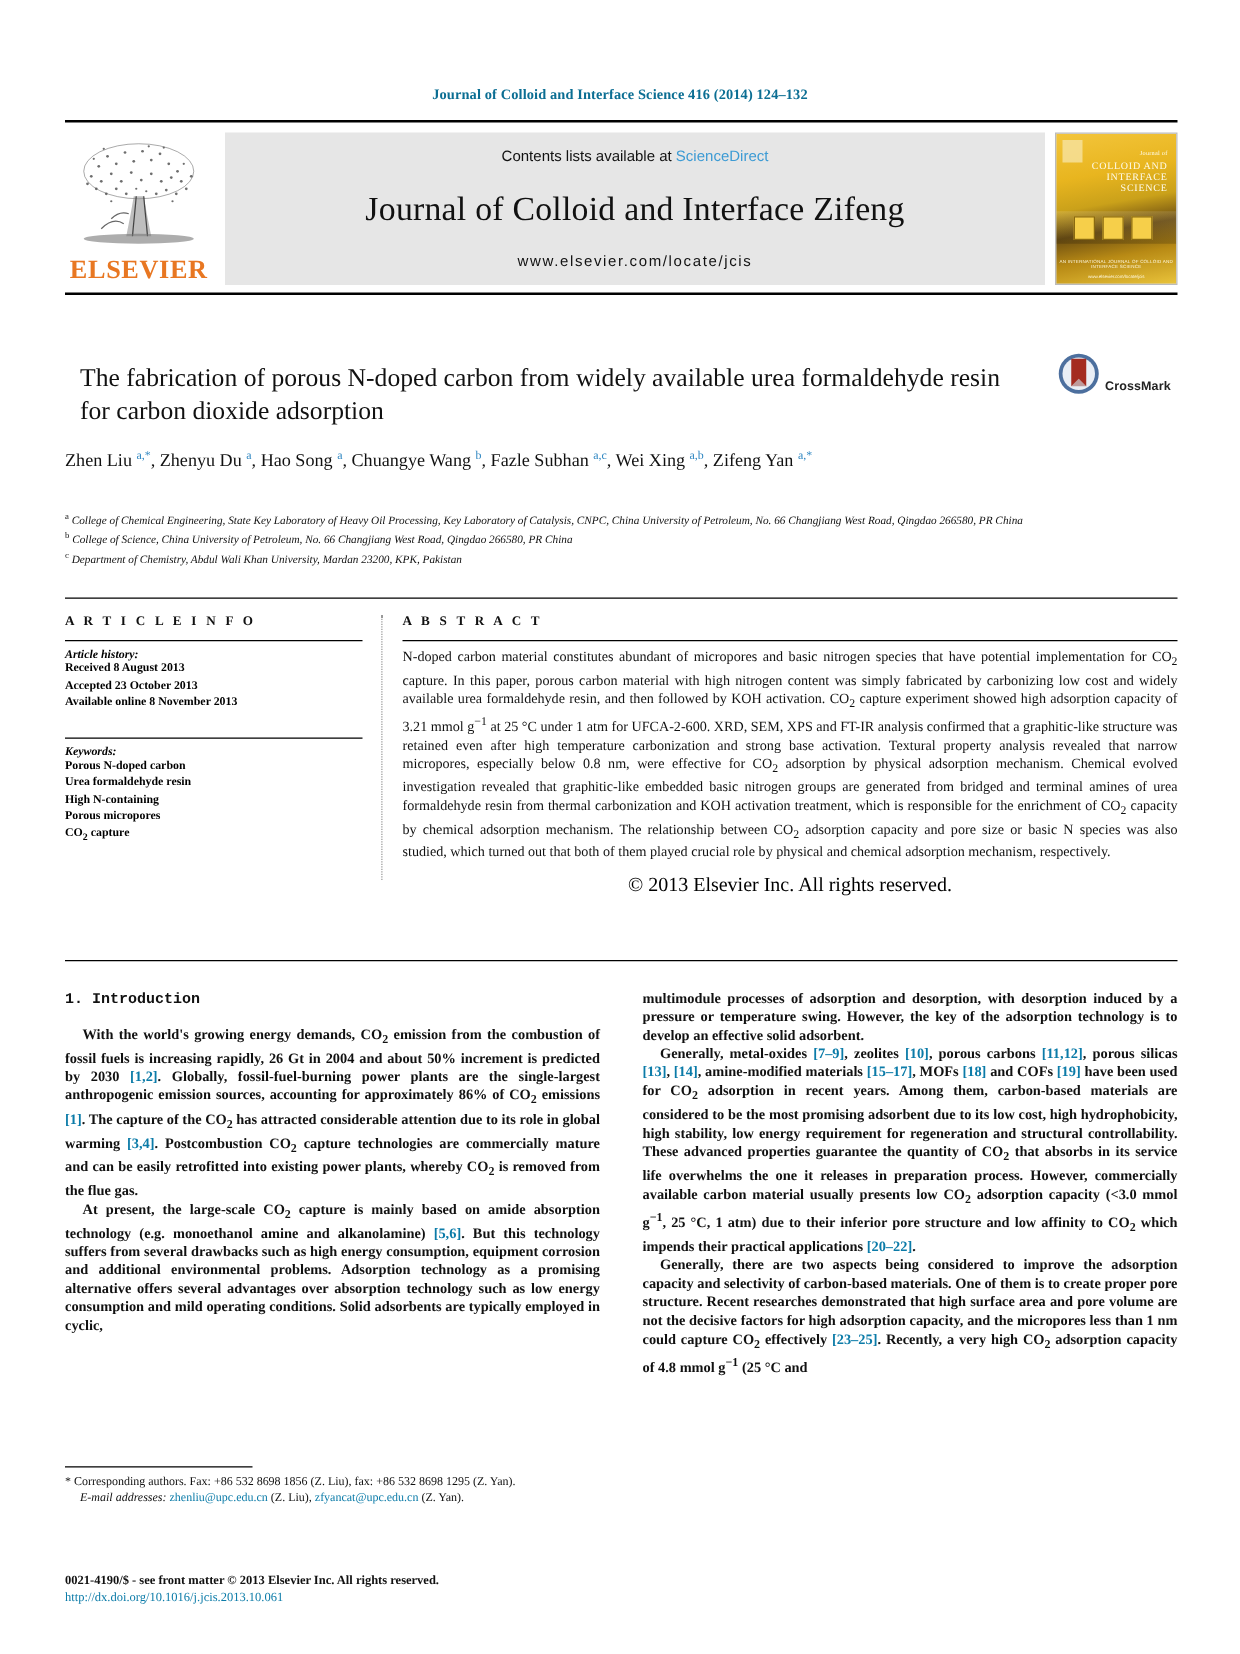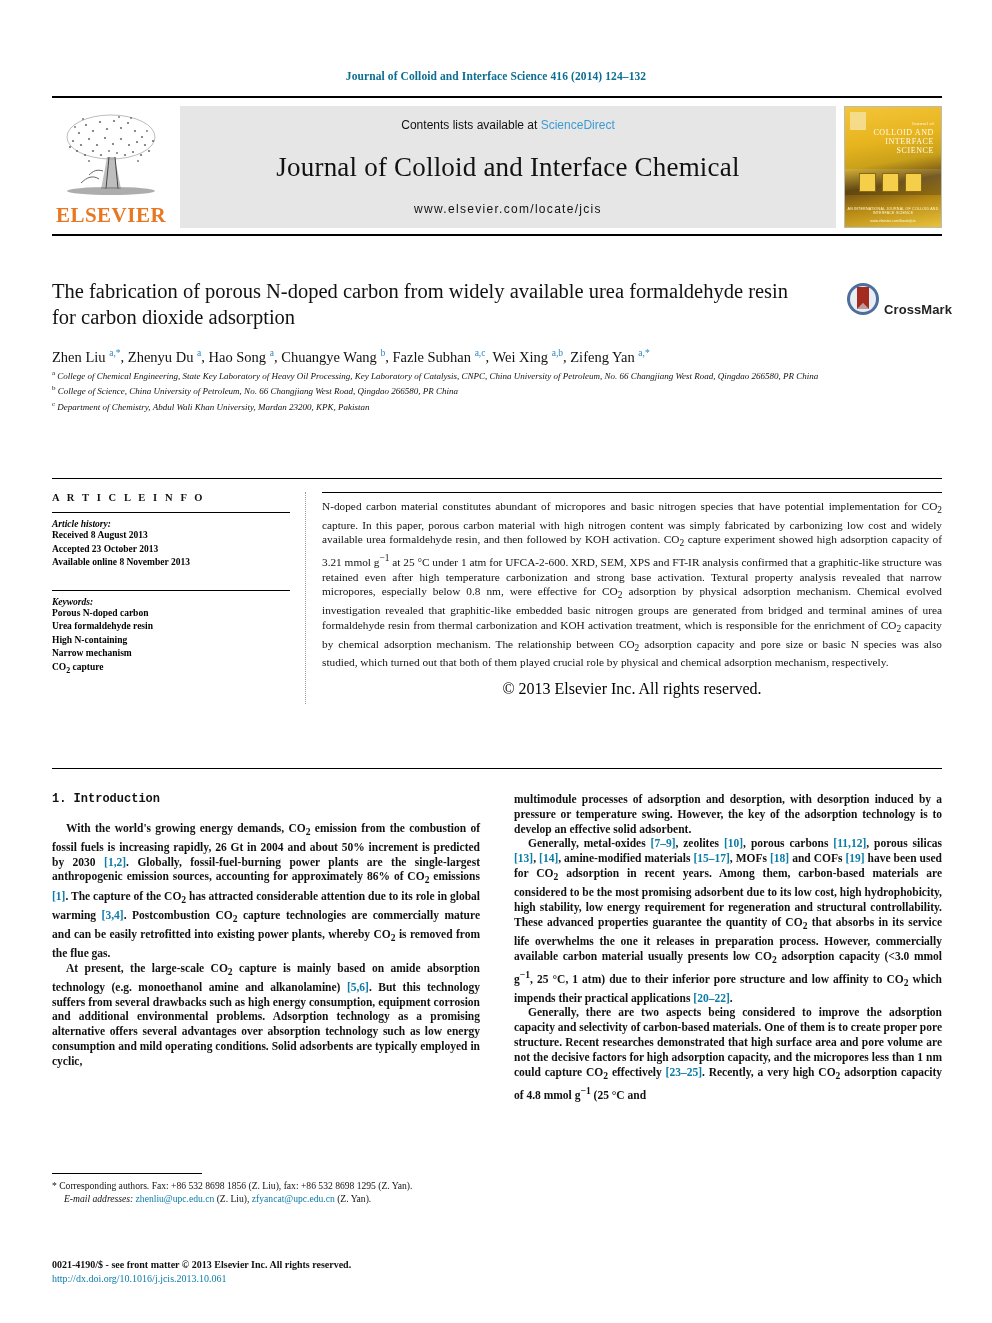--- a/index.html
+++ b/index.html
@@ -76,37 +76,37 @@
   .cover-foot2 { position:absolute; bottom:4px; left:0; width:100%; text-align:center;
     color:#fff8dd; font-size:3.6px; font-family:"Liberation Sans",sans-serif;}
   .rule-bottom { border-top: 2px solid #000; width: 890px; margin-top: 6px; }
 
   
   .title-block { position: absolute; top: 278px; left: 52px; width: 890px; }
   .paper-title {
     font-family: "Liberation Serif", serif;
     font-size: 20.5px; line-height: 26px; color: #111; width: 760px;
     font-weight: normal;
-    margin: 0;
+    margin: 12px;
   }
   .crossmark {
     position: absolute; right: 0; top: 0; width: 96px; height: 42px;
     display: flex; align-items: center; gap: 4px;
   }
   .cm-badge { width: 34px; height: 34px; position: relative; }
-  .cm-word { font-family: "Liberation Sans", sans-serif; font-size: 13px;
+  .cm-word { font-family: "Liberation Sans", sans-serif; font-size: 10px;
     font-weight: bold; color: #222; letter-spacing: .1px; margin-top: 20px; }
 
   .authors {
     margin-top: 14px; font-family: "Liberation Serif", serif;
     font-size: 14.5px; color: #111; line-height: 19px;
   }
   .authors sup { color: #2e86c1; font-size: 9.5px; }
 
-  .affils { margin-top: 0; font-family: "Liberation Serif", serif;
+  .affils { margin-top: 28px; font-family: "Liberation Serif", serif;
     font-style: italic; font-size: 9px; line-height: 12.5px; color: #111; width: 890px; }
   .affils sup { font-style: normal; font-size: 7px; }
   .affils div { margin-bottom: 0px; }
 
   
   .info-rule { position:absolute; left:52px; top:478px; width:890px; border-top:1px solid #000;}
   .infocol { position: absolute; top: 492px; left: 52px; width: 238px; }
   .abscol  { position: absolute; top: 492px; left: 322px; width: 620px; }
   .sec-head {
     font-family: "Liberation Serif", serif; font-weight: bold;
@@ -210,21 +210,21 @@
             <ellipse cx="52" cy="80" rx="44" ry="4" fill="#777" opacity=".6"></ellipse>
           </g>
         </svg>
         <div class="elsevier-word">ELSEVIER</div>
       </div>
 
       <div class="banner-center">
         <div class="contents-line">
           <span>Contents lists available at </span><span class="sd-link">ScienceDirect</span>
         </div>
-        <div class="journal-title">Journal of Colloid and Interface Chemical</div>
+        <div class="journal-title">Journal of Colloid and Interface Zifeng</div>
         <div class="journal-url">www.elsevier.com/locate/jcis</div>
       </div>
 
       <div class="cover-thumb">
         <div class="cover-elsev"></div>
         <div class="cover-head">
           <span class="small">Journal of</span>
           <span>COLLOID AND</span><br>
           <span>INTERFACE</span><br>
           <span>SCIENCE</span>
@@ -277,27 +277,28 @@
         <div>Accepted 23 October 2013</div>
         <div>Available online 8 November 2013</div>
       </div>
     <div class="kw-block">
       <div class="hair"></div>
       <div class="ai-label">Keywords:</div>
       <div class="ai-list">
           <div>Porous N-doped carbon</div>
           <div>Urea formaldehyde resin</div>
           <div>High N-containing</div>
-          <div>Narrow mechanism</div>
+          <div>Porous micropores</div>
           <div>CO<sub>2</sub> capture</div>
         </div>
     </div>
   </div>
 
   <div class="abscol">
+    <div class="sec-head">A B S T R A C T</div>
     <div class="hair"></div>
     <div class="abstract-body">N-doped carbon material constitutes abundant of micropores and basic nitrogen species that have potential implementation for CO<sub>2</sub> capture. In this paper, porous carbon material with high nitrogen content was simply fabricated by carbonizing low cost and widely available urea formaldehyde resin, and then followed by KOH activation. CO<sub>2</sub> capture experiment showed high adsorption capacity of 3.21 mmol g<sup>−1</sup> at 25 °C under 1 atm for UFCA-2-600. XRD, SEM, XPS and FT-IR analysis confirmed that a graphitic-like structure was retained even after high temperature carbonization and strong base activation. Textural property analysis revealed that narrow micropores, especially below 0.8 nm, were effective for CO<sub>2</sub> adsorption by physical adsorption mechanism. Chemical evolved investigation revealed that graphitic-like embedded basic nitrogen groups are generated from bridged and terminal amines of urea formaldehyde resin from thermal carbonization and KOH activation treatment, which is responsible for the enrichment of CO<sub>2</sub> capacity by chemical adsorption mechanism. The relationship between CO<sub>2</sub> adsorption capacity and pore size or basic N species was also studied, which turned out that both of them played crucial role by physical and chemical adsorption mechanism, respectively.</div>
     <div class="copyline">© 2013 Elsevier Inc. All rights reserved.</div>
   </div>
 
   <div class="body-rule"></div>
 
   <div class="col col-left">
     <div class="h2">1. Introduction</div>
     <div>

